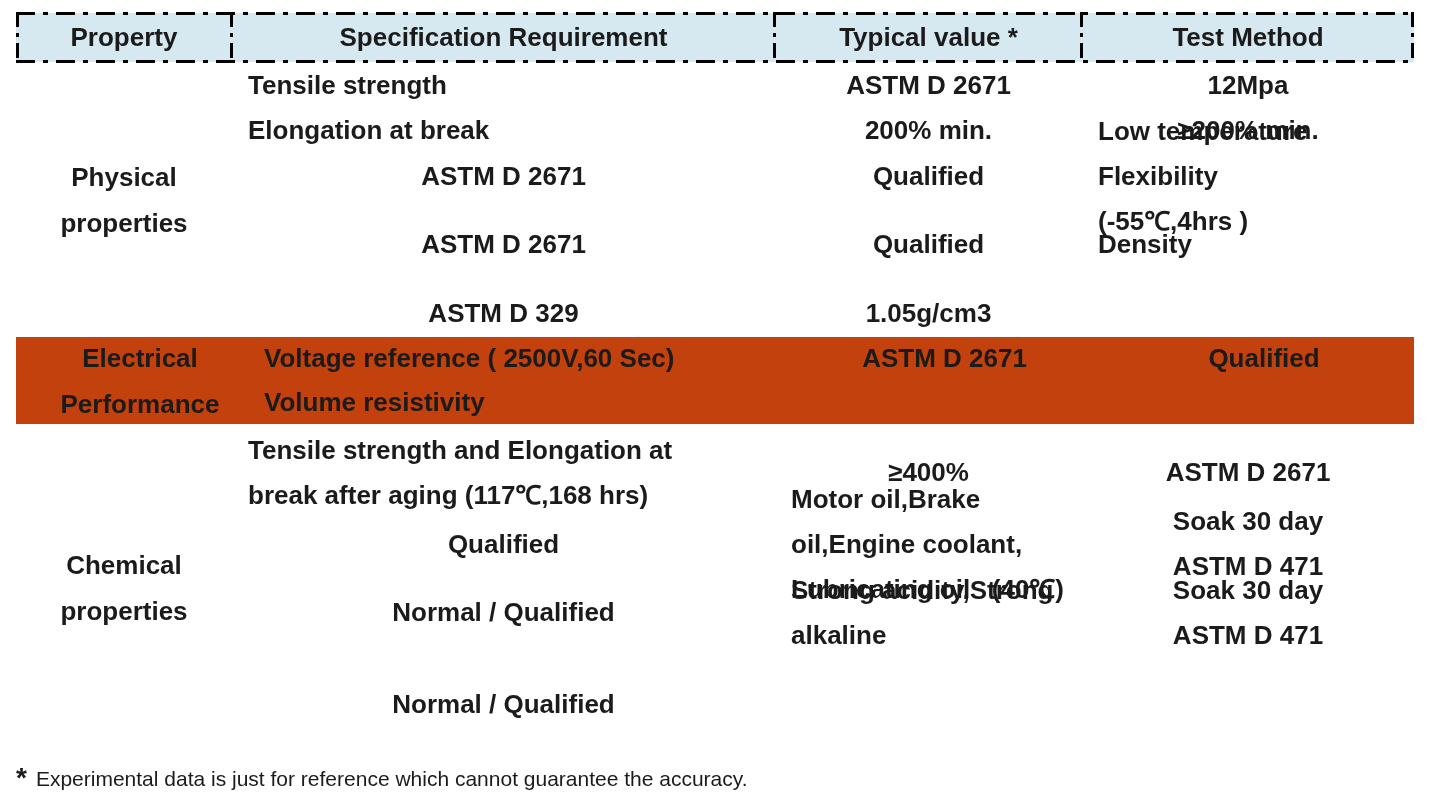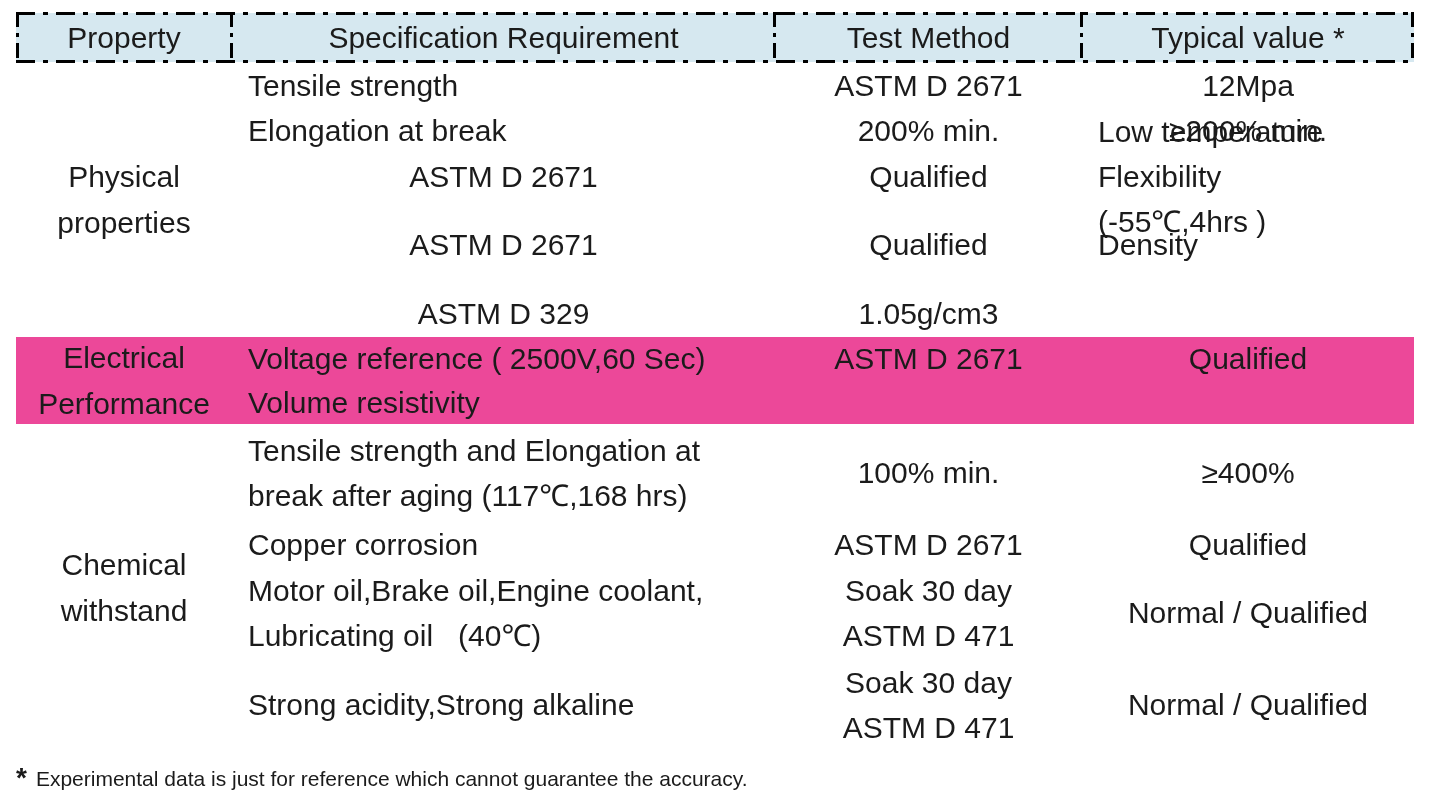--- a/index.html
+++ b/index.html
@@ -7,21 +7,22 @@
   body {
     font-family: "Liberation Sans", sans-serif;
     color: #1b1b1b;
     -webkit-font-smoothing: antialiased;
   }
 
   .spec-table {
     position: relative;
     margin: 13px 0 0 16px;
     width: 1398px;
-    font-size: 30px;
+    font-size: 26px;
+    font-weight: bold;
   }
 
   
   .thead {
     position: relative;
     display: grid;
     grid-template-columns: 216px 543px 307px 332px;
     height: 49px;
     background: #d6e8f0;
   }
@@ -52,21 +53,21 @@
   .v-line.c3 { left: 1064px; }
   .v-line.c4 { right: 0; }
 
   
   .section {
     display: grid;
     grid-template-columns: 216px 543px 307px 332px;
     grid-auto-flow: row;
   }
   .sec-physical   { grid-template-rows: 46px 45px 46px 91px 47px; }
-  .sec-electrical { grid-template-rows: 43px 44px; background: #ec4899; }
+  .sec-electrical { grid-template-rows: 43px 44px; background: #c2410c; padding-left: 16px; }
   .sec-chemical   { grid-template-rows: 97px 46px 91px 93px; }
 
   .cell {
     display: flex;
     align-items: center;
     justify-content: center;
     text-align: center;
     line-height: 45px;
     white-space: pre-wrap;
   }
@@ -97,22 +98,22 @@
   }
 </style>
 </head>
 <body>
 
 <div class="spec-table">
 
   <div class="thead">
     <div class="th">Property</div>
     <div class="th">Specification Requirement</div>
+    <div class="th">Typical value *</div>
     <div class="th">Test Method</div>
-    <div class="th">Typical value *</div>
     <div class="h-line top"></div>
     <div class="h-line bottom"></div>
     <div class="v-line c0"></div>
     <div class="v-line c1"></div>
     <div class="v-line c2"></div>
     <div class="v-line c3"></div>
     <div class="v-line c4"></div>
   </div>
 
   <div class="section sec-physical">
@@ -146,28 +147,26 @@
 
     <div class="cell spec-cell">Voltage reference ( 2500V,60 Sec)</div>
     <div class="cell">ASTM D 2671</div>
     <div class="cell">Qualified</div>
 
     <div class="cell spec-cell">Volume resistivity</div>
   </div>
 
   <div class="section sec-chemical">
     <div class="cell prop-cell">Chemical
-withstand</div>
+properties</div>
 
     <div class="cell spec-cell">Tensile strength and Elongation at
 break after aging (117℃,168 hrs)</div>
-    <div class="cell">100% min.</div>
     <div class="cell">≥400%</div>
 
-    <div class="cell spec-cell">Copper corrosion</div>
     <div class="cell">ASTM D 2671</div>
     <div class="cell">Qualified</div>
 
     <div class="cell spec-cell">Motor oil,Brake oil,Engine coolant,
 Lubricating oil   (40℃)</div>
     <div class="cell">Soak 30 day
 ASTM D 471</div>
     <div class="cell">Normal / Qualified</div>
 
     <div class="cell spec-cell">Strong acidity,Strong alkaline</div>

